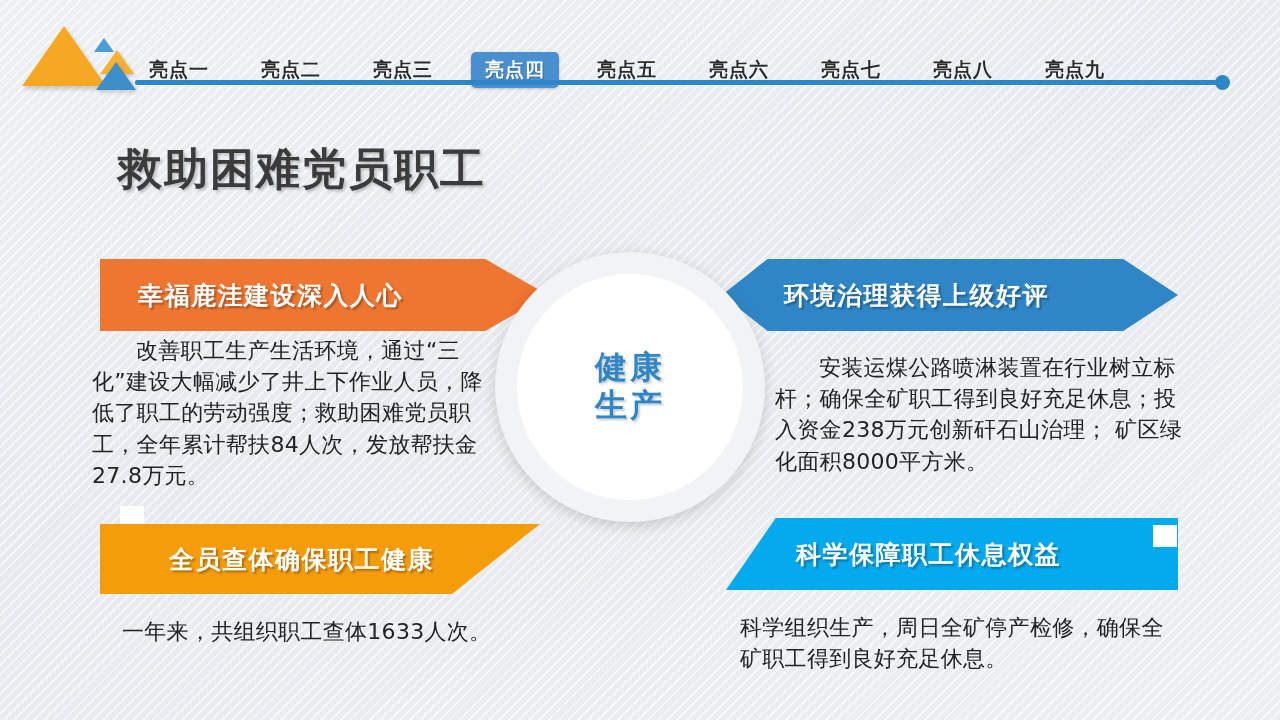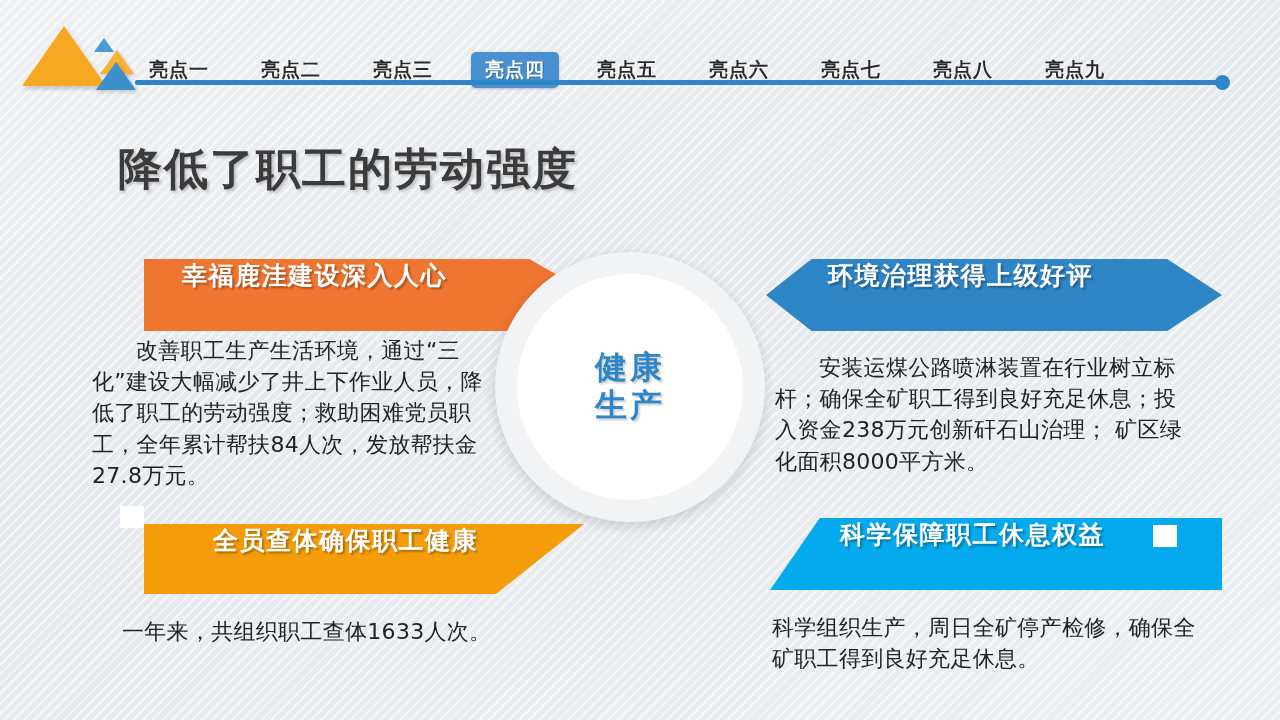--- a/index.html
+++ b/index.html
@@ -162,22 +162,22 @@
     color: #2f86c7;
     letter-spacing: 3px;
     line-height: 1.18;
     text-shadow: 2px 2px 2px rgba(0,0,0,0.20);
   }
 
   
   .banner {
     position: absolute;
     display: flex;
+    align-items: center;
     z-index: 3;
-    margin-left: 44px;
   }
   .banner-label {
     font-size: 25px;
     font-weight: bold;
     color: #ffffff;
     letter-spacing: 1.5px;
     white-space: nowrap;
     text-shadow: 2px 2px 2px rgba(0,0,0,0.30);
   }
 
@@ -256,21 +256,20 @@
     position: absolute;
     font-size: 22px;
     color: #222222;
     line-height: 1.42;
     text-indent: 2em;
     letter-spacing: 0.3px;
     z-index: 2;
   }
   .para-no-indent {
     text-indent: 0;
-    margin-left: 32px;
   }
   .para-tl {
     left: 92px;
     top: 335px;
     width: 400px;
   }
   .para-tr {
     left: 775px;
     top: 352px;
     width: 415px;
@@ -308,21 +307,21 @@
       <div class="nav-item">亮点五</div>
       <div class="nav-item">亮点六</div>
       <div class="nav-item">亮点七</div>
       <div class="nav-item">亮点八</div>
       <div class="nav-item">亮点九</div>
     </div>
     <div class="nav-line"></div>
     <div class="nav-dot"></div>
   </div>
 
-  <div class="slide-title">降低了职工的劳动强度</div>
+  <div class="slide-title">救助困难党员职工</div>
 
   <div class="banner banner-tl">
     <span class="banner-label">幸福鹿洼建设深入人心</span>
   </div>
   <div class="para para-tl">改善职工生产生活环境，通过“三化”建设大幅减少了井上下作业人员，降低了职工的劳动强度；救助困难党员职工，全年累计帮扶84人次，发放帮扶金27.8万元。</div>
 
   <div class="banner banner-tr">
     <span class="banner-label">环境治理获得上级好评</span>
   </div>
   <div class="para para-tr">安装运煤公路喷淋装置在行业树立标杆；确保全矿职工得到良好充足休息；投入资金238万元创新矸石山治理； 矿区绿化面积8000平方米。</div>

